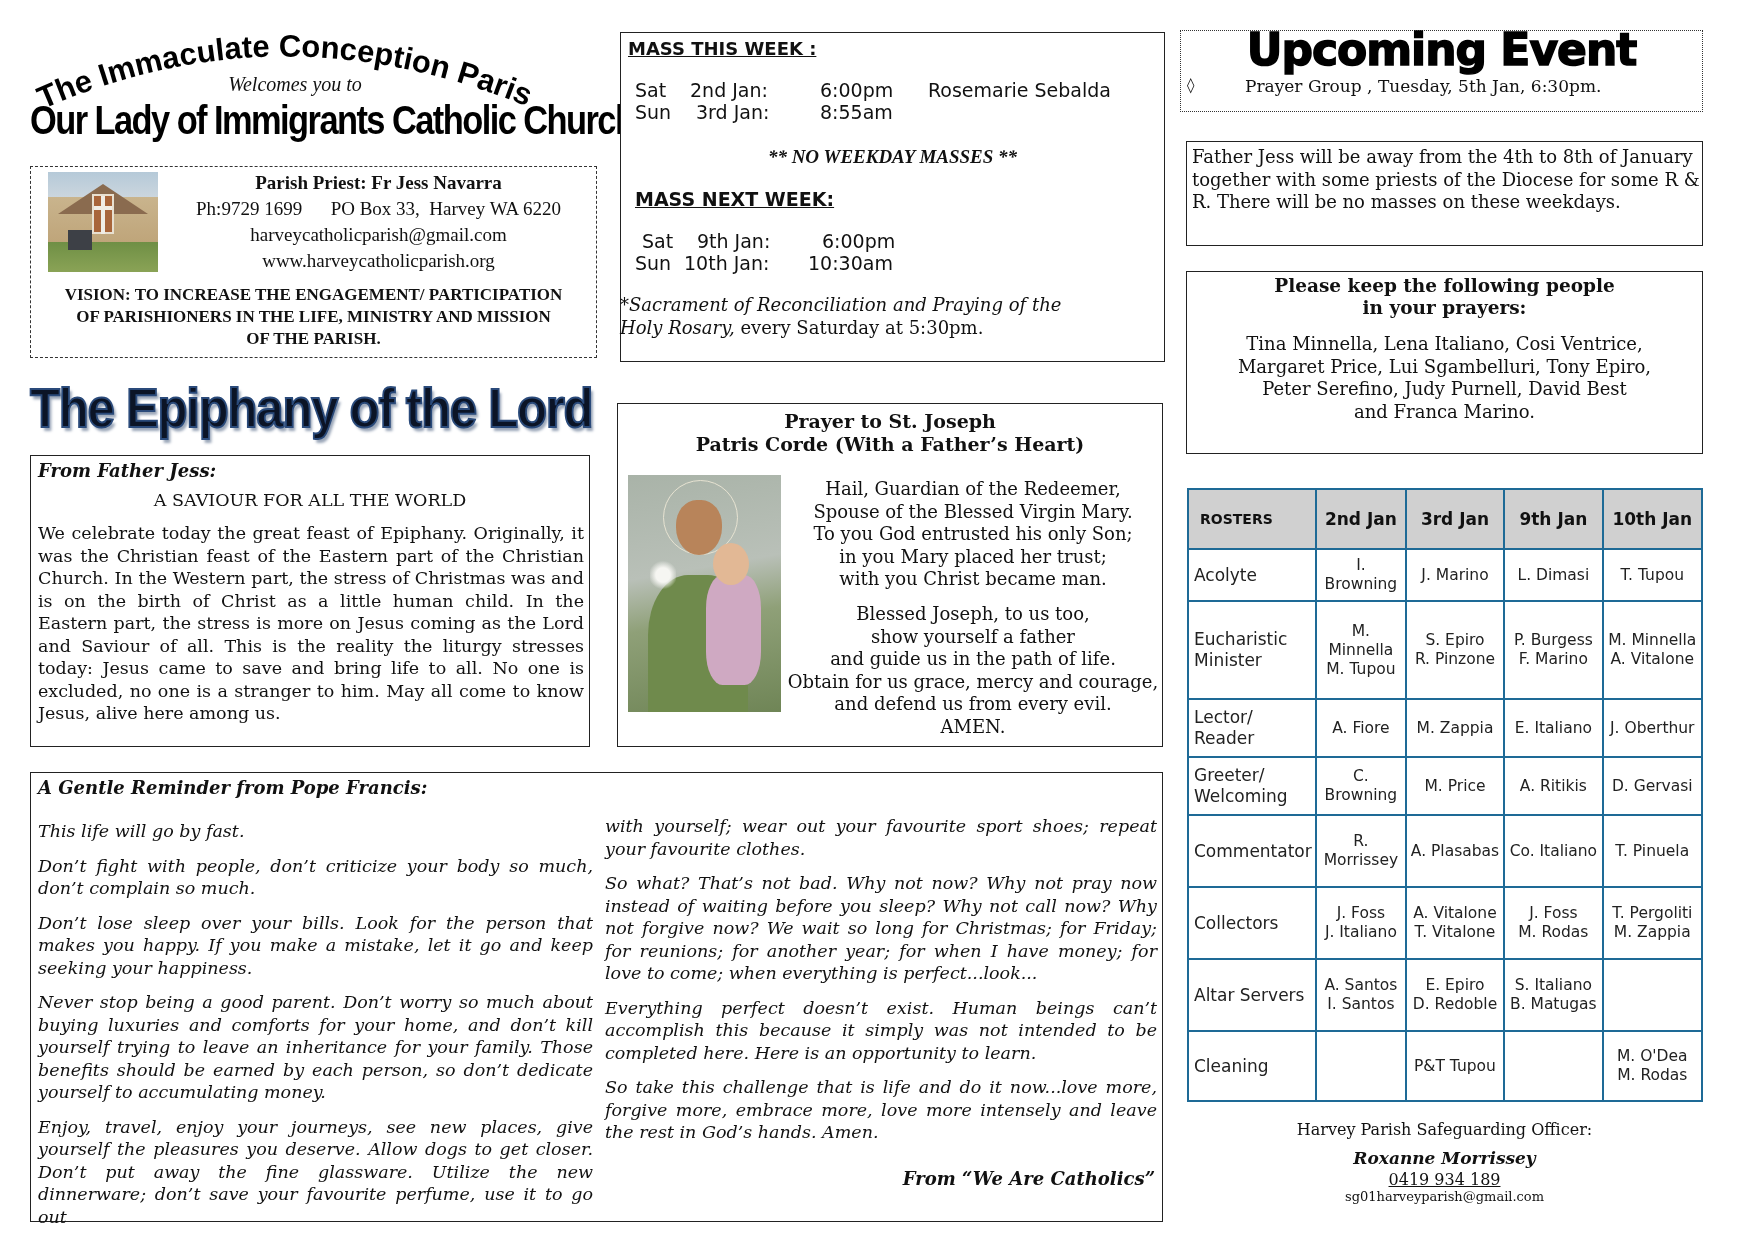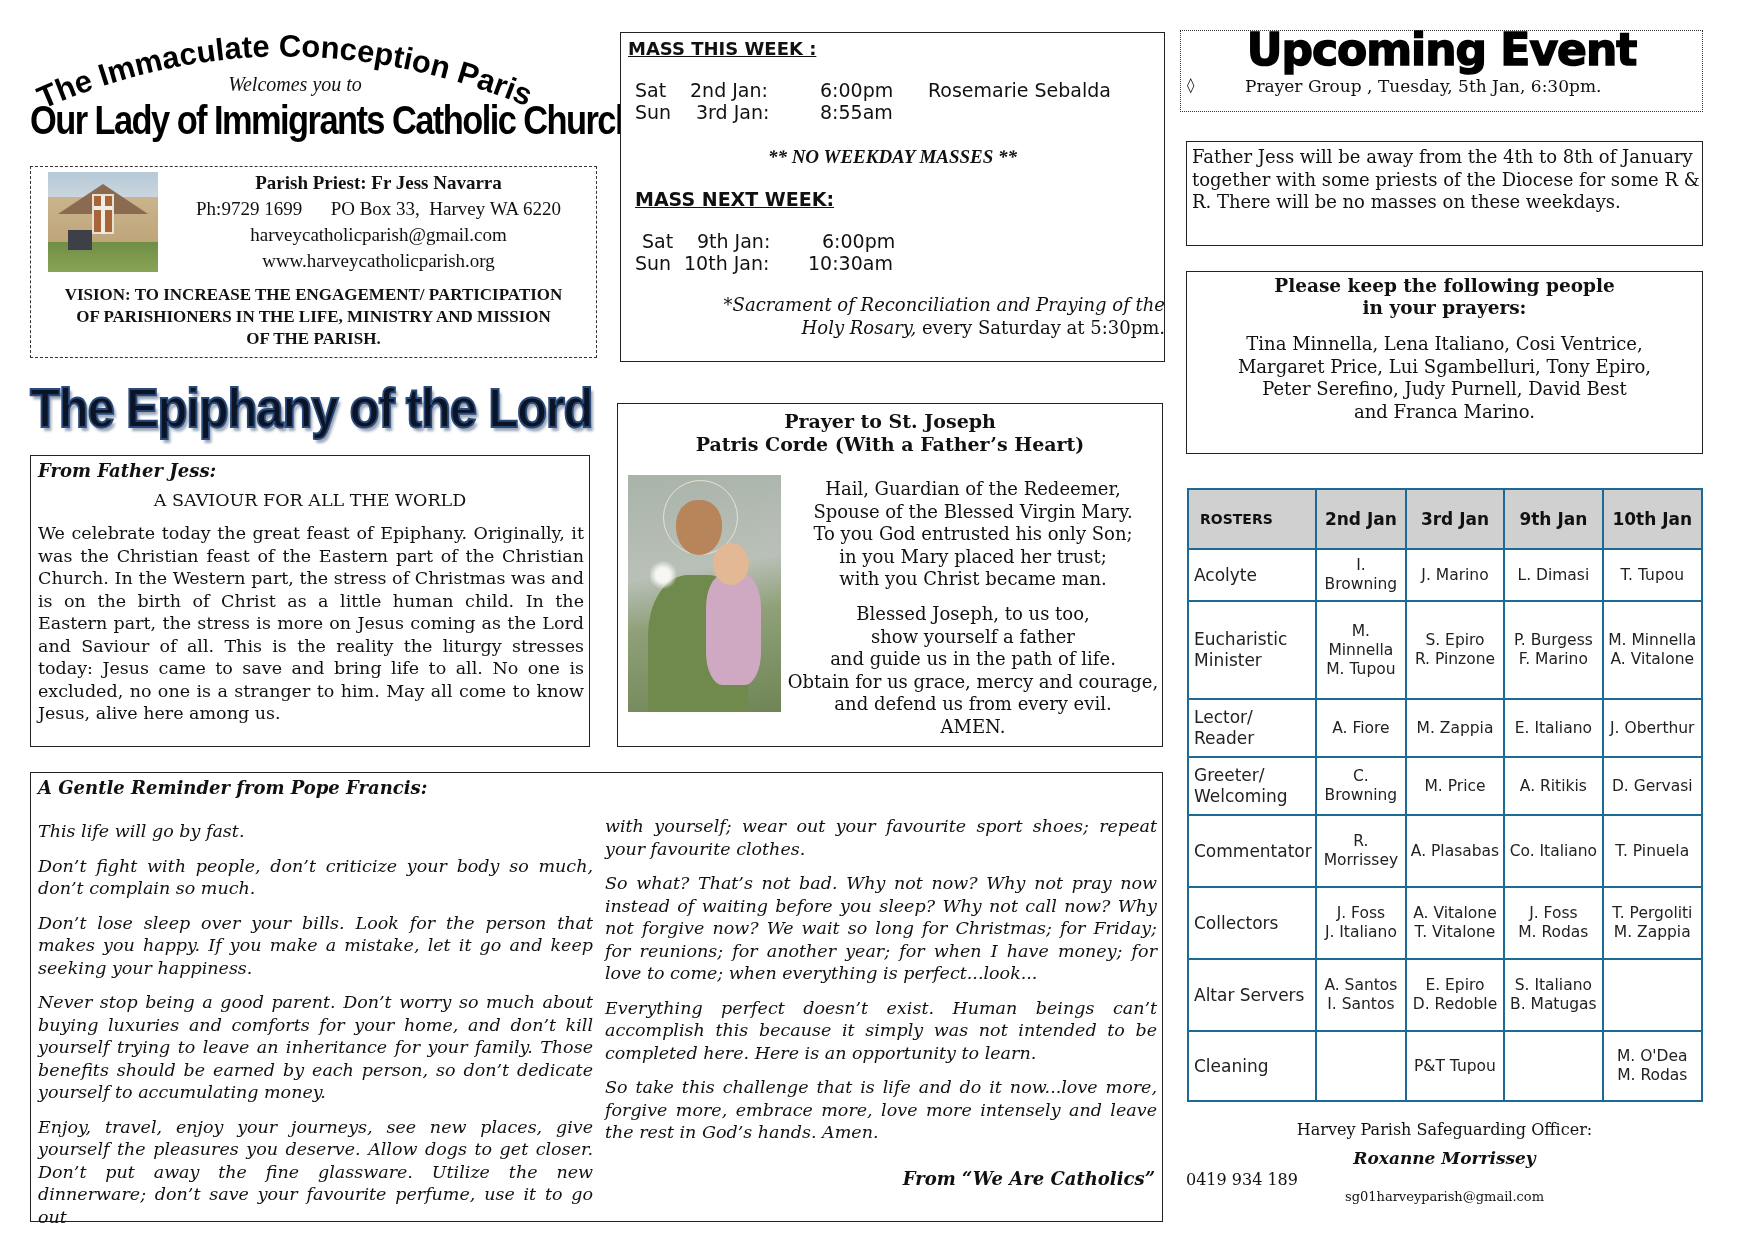--- a/index.html
+++ b/index.html
@@ -31,21 +31,21 @@
   .fj-box { left: 30px; top: 455px; width: 560px; height: 292px; }
   .fj-title { left: 38px; top: 460px; font-family: "DejaVu Serif", serif; font-weight: bold; font-style: italic; font-size: 18px; }
   .fj-subtitle { left: 30px; width: 560px; top: 490px; text-align: center; font-family: "DejaVu Serif", serif; font-size: 17.5px; }
   .fj-body { left: 38px; width: 546px; top: 522px; font-family: "DejaVu Serif", serif; font-size: 17.5px; line-height: 22.5px; text-align: justify; }
 
   
   .mass-box { left: 620px; top: 32px; width: 545px; height: 330px; }
   .mass-heading { font-family: "DejaVu Sans", sans-serif; font-weight: bold; font-size: 18px; text-decoration: underline; }
   .mass-row { font-family: "DejaVu Sans", sans-serif; font-size: 19px; white-space: pre; line-height: 22px; }
   .no-weekday { left: 620px; width: 545px; top: 146px; text-align: center; font-family: "Liberation Serif", serif; font-style: italic; font-weight: bold; font-size: 19px; }
-  .sacrament { left: 620px; width: 545px; text-align: right; font-family: "DejaVu Serif", serif; font-size: 18px; line-height: 22px; }
+  .sacrament { left: 620px; width: 545px; text-align: left; font-family: "DejaVu Serif", serif; font-size: 18px; line-height: 22px; }
 
   
   .pj-box { left: 617px; top: 403px; width: 546px; height: 344px; }
   .pj-title { left: 617px; width: 546px; text-align: center; font-family: "DejaVu Serif", serif; font-weight: bold; font-size: 19px; line-height: 23px; }
   .joseph-img { left: 628px; top: 475px; width: 153px; height: 237px; background: linear-gradient(170deg, #a9b3a8 0%, #b9c0b8 40%, #8fa078 60%, #6f8556 100%); overflow: hidden; }
   .joseph-img .halo1 { position:absolute; left: 35px; top: 5px; width: 75px; height: 75px; border-radius: 50%; border: 1.5px solid #e7e3d2; }
   .joseph-img .head1 { position:absolute; left: 48px; top: 25px; width: 46px; height: 55px; border-radius: 45% 45% 50% 50%; background: #b8845a; }
   .joseph-img .head2 { position:absolute; left: 85px; top: 68px; width: 36px; height: 42px; border-radius: 50%; background: #e2b895; }
   .joseph-img .robe { position:absolute; left: 20px; top: 100px; width: 100px; height: 150px; background: #6f8a4c; border-radius: 40% 40% 0 0; }
   .joseph-img .child { position:absolute; left: 78px; top: 100px; width: 55px; height: 110px; background: #cfa9c2; border-radius: 30%; }
@@ -74,21 +74,21 @@
 
   
   .roster { position: absolute; left: 1187px; top: 488px; width: 516px; border-collapse: collapse; font-family: "DejaVu Sans", sans-serif; }
   .roster td, .roster th { border: 2.5px solid #1e6a96; text-align: center; vertical-align: middle; font-size: 15.5px; line-height: 19px; font-weight: normal; color: #222; padding: 0 3px; }
   .roster th { background: #d0d0d0; font-weight: bold; font-size: 17px; color: #111; line-height: 21px; }
   .roster th.first { text-align: left; font-size: 14px; padding-left: 11px; }
   .roster td.role { text-align: left; font-size: 17px; padding-left: 5px; line-height: 21px; }
 
   .sg-label { left: 1186px; width: 517px; top: 1120px; text-align: center; font-family: "DejaVu Serif", serif; font-size: 16px; }
   .sg-name { left: 1186px; width: 517px; top: 1148px; text-align: center; font-family: "DejaVu Serif", serif; font-size: 17px; font-weight: bold; font-style: italic; }
-  .sg-phone { left: 1186px; width: 517px; top: 1170px; text-align: left; font-family: "DejaVu Serif", serif; font-size: 16px; }
+  .sg-phone { left: 1186px; width: 517px; top: 1170px; text-align: center; font-family: "DejaVu Serif", serif; font-size: 16px; text-decoration: underline; }
   .sg-email { left: 1186px; width: 517px; top: 1189px; text-align: center; font-family: "DejaVu Serif", serif; font-size: 13px; }
 </style>
 </head>
 <body>
 
 <svg id="arc-svg" viewBox="0 0 520 85">
   <defs>
     <path id="arcPath" d="M 15 85 Q 255 -20 505 85"></path>
   </defs>
   <text><textPath href="#arcPath" startOffset="0" id="arcText">The Immaculate Conception Parish, Harvey</textPath></text>

